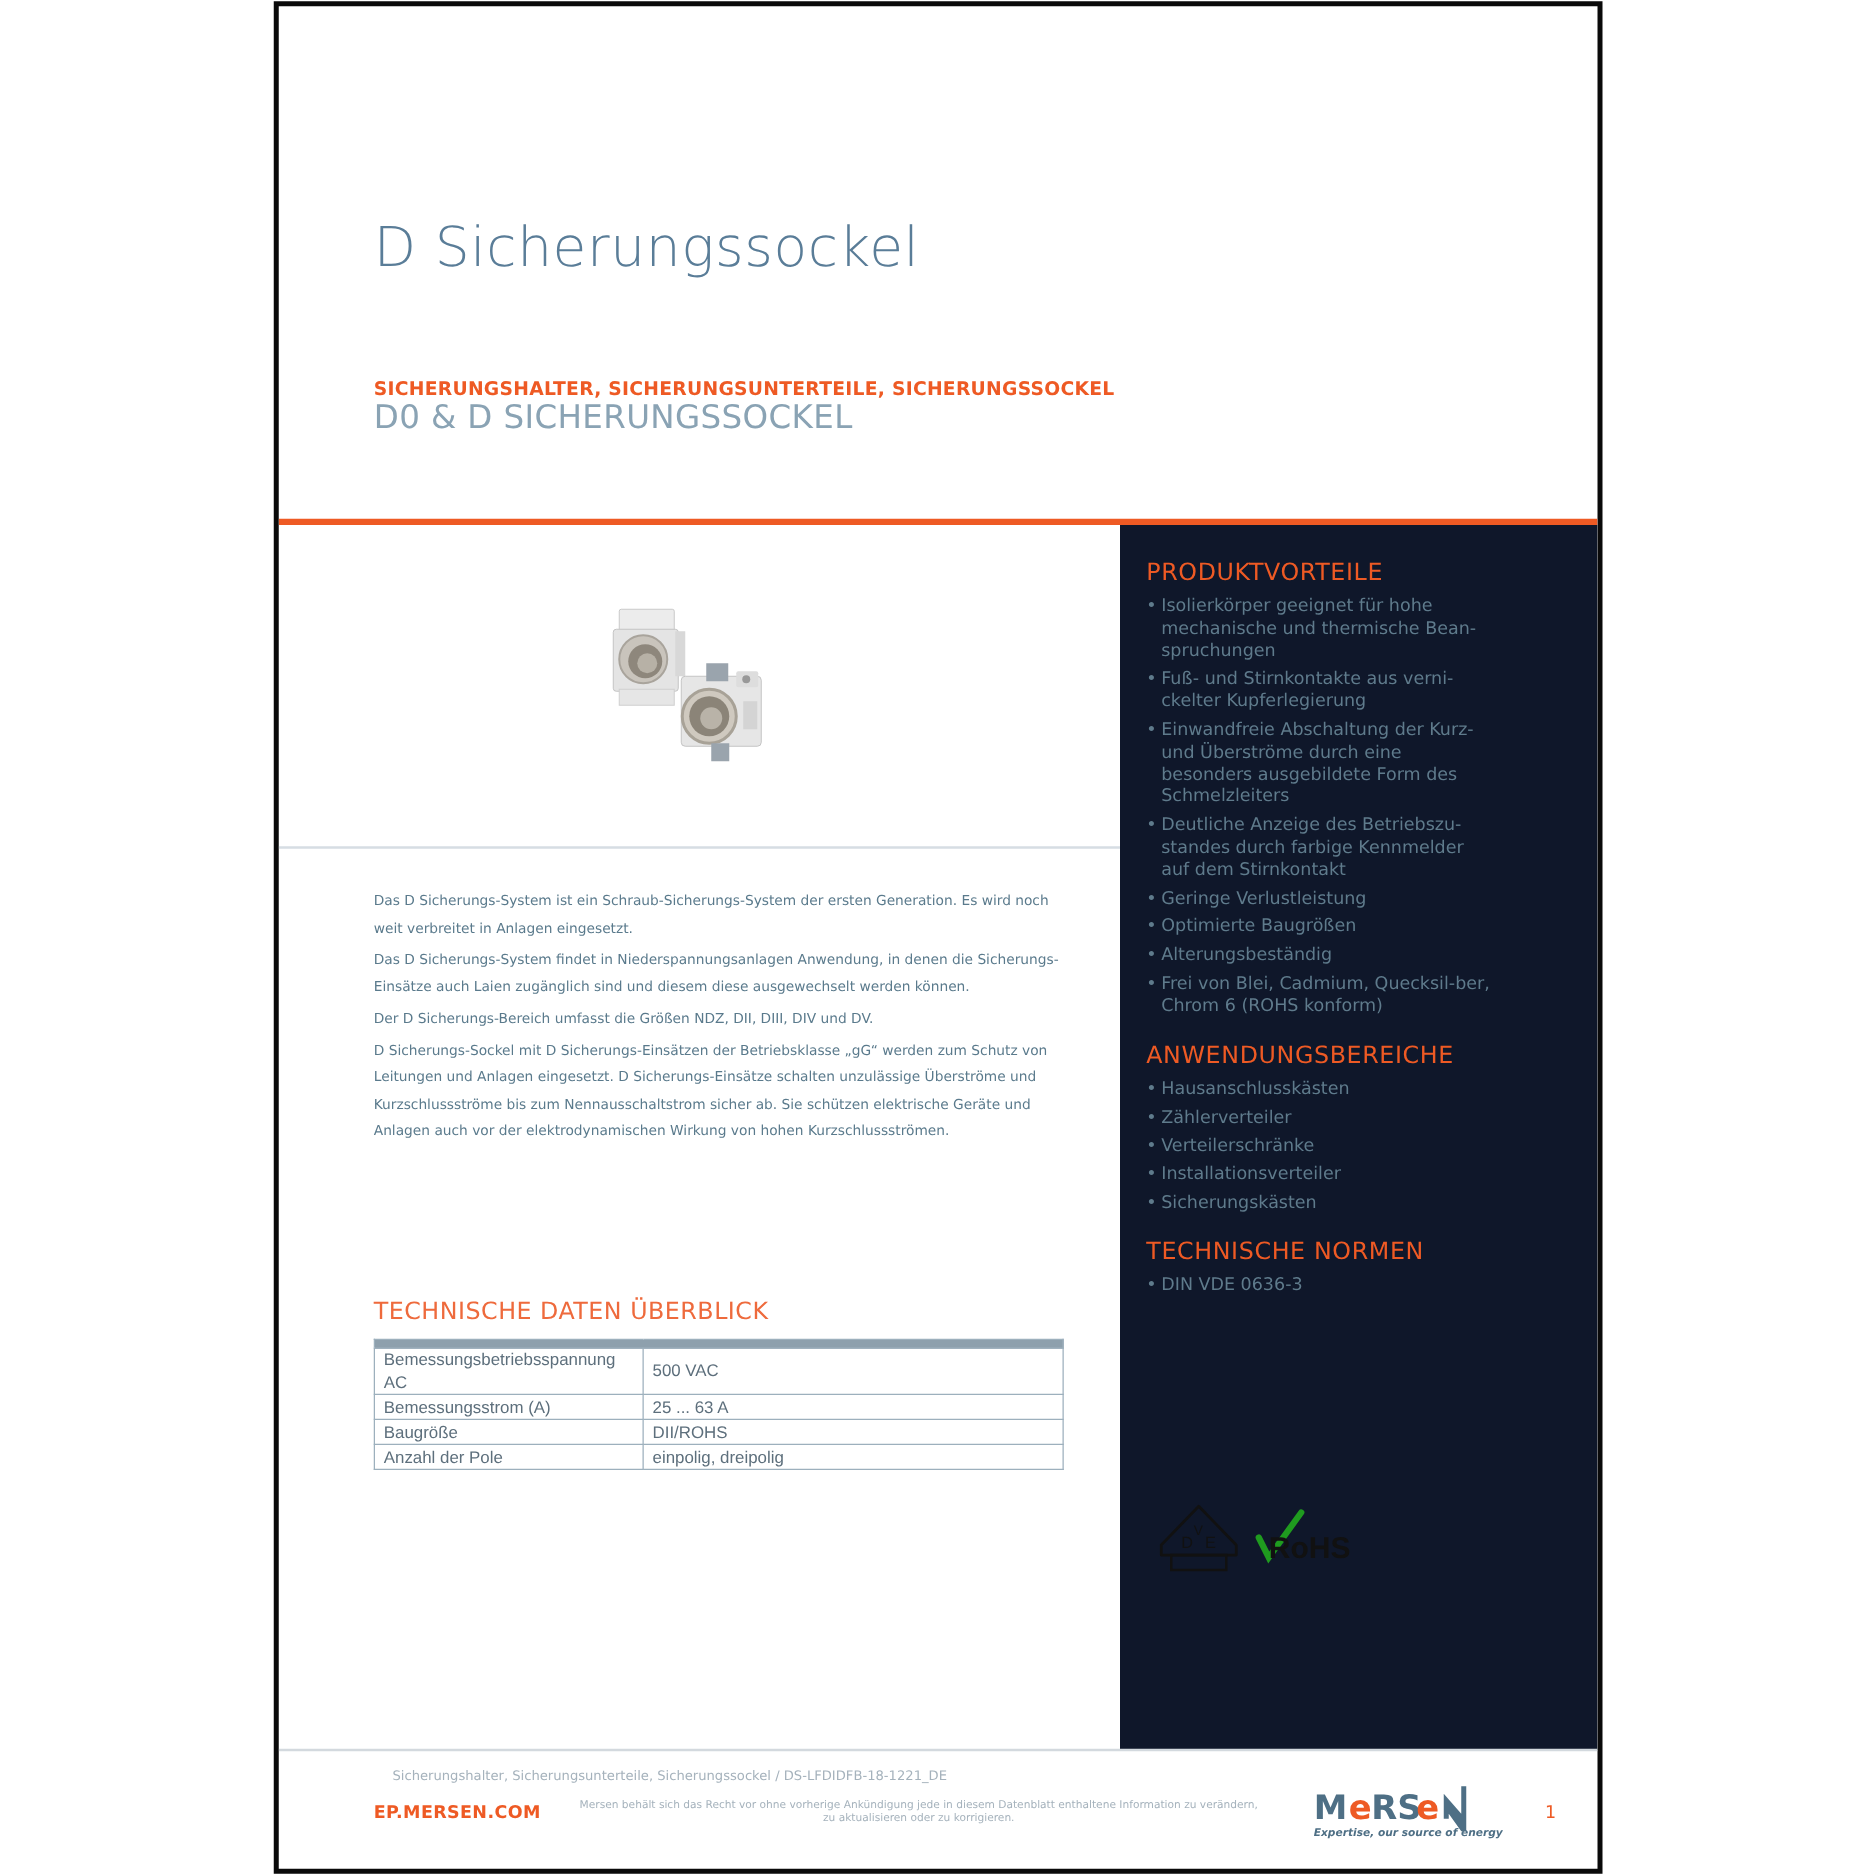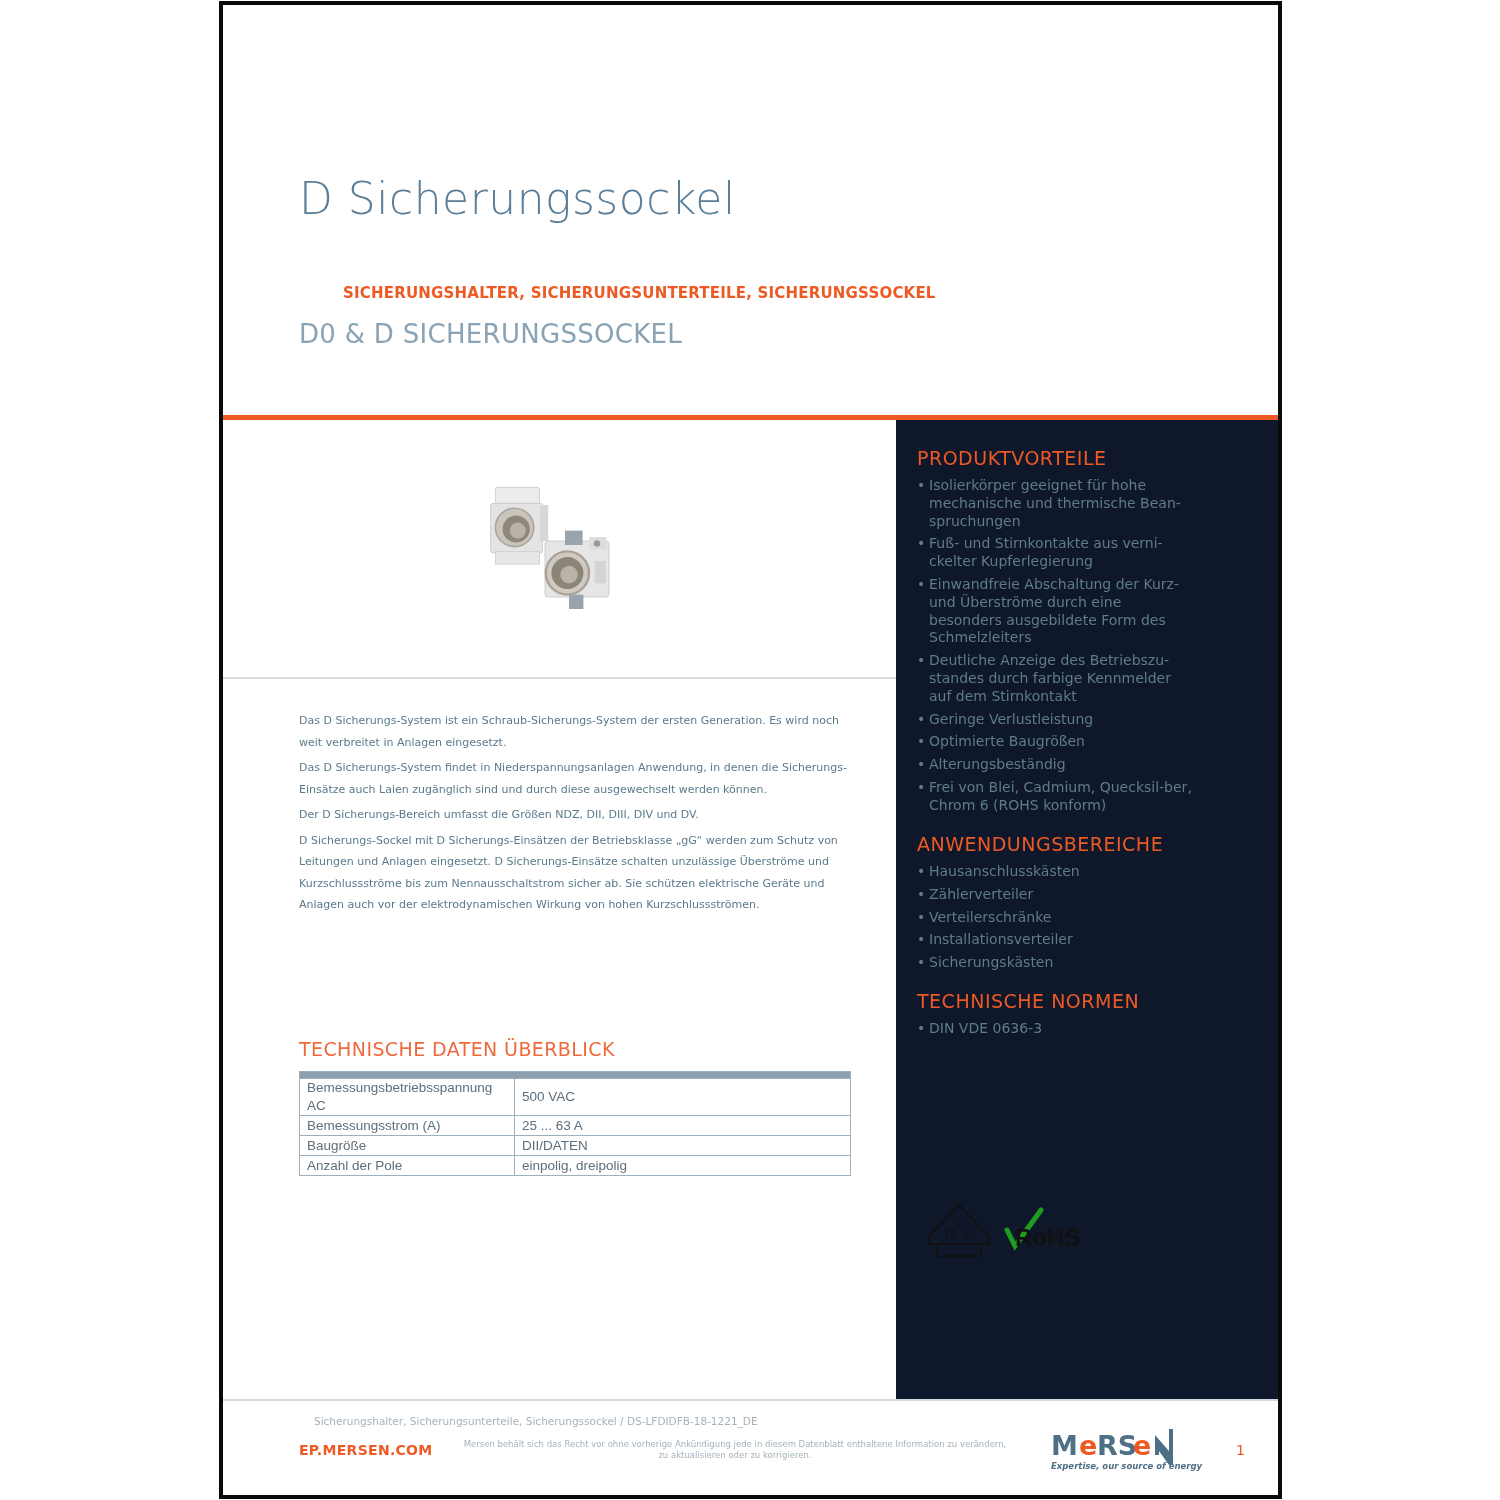--- a/index.html
+++ b/index.html
@@ -6,21 +6,21 @@
   html, body { width: 1500px; height: 1500px; background: #ffffff; overflow: hidden; }
   body { position: relative; font-family: "DejaVu Sans", sans-serif; }
 
   .page {
     position: absolute; left: 219px; top: 1px; width: 1063px; height: 1498px;
     border: 4px solid #0a0a0a; background: #ffffff; overflow: hidden;
   }
   
 
   .title { position: absolute; left: 76px; top: 168px; font-size: 44px; font-weight: 300; color: #5a7d98; letter-spacing: 0.5px; font-family: "DejaVu Sans", sans-serif; }
-  .subtitle-orange { position: absolute; left: 76px; top: 279px; font-size: 15px; font-weight: bold; color: #ee5a24; letter-spacing: 0.2px; margin-left: 44px; }
+  .subtitle-orange { position: absolute; left: 76px; top: 297px; font-size: 15px; font-weight: bold; color: #ee5a24; letter-spacing: 0.2px; }
   .subtitle-gray { position: absolute; left: 76px; top: 314px; font-size: 26px; color: #8aa3b4; letter-spacing: 0.3px; }
 
   .orange-rule { position: absolute; left: 0; top: 410px; width: 100%; height: 5px; background: #ee5a24; }
 
   .sidebar { position: absolute; left: 673px; top: 415px; width: 382px; height: 980px; background: #0f172a; }
   .sb-heading { position: absolute; left: 21px; font-size: 19px; color: #ee5a24; letter-spacing: 0.5px; }
   .sb-list { position: absolute; left: 21px; width: 275px; list-style: none; font-size: 14px; color: #5f7b8c; line-height: 17.8px; }
   .sb-list li { position: relative; padding-left: 12px; margin-bottom: 5px; }
   .sb-list li::before { content: "•"; position: absolute; left: 0; top: 0; }
 
@@ -77,21 +77,21 @@
       <circle cx="120" cy="127" r="11" fill="#b9b3a8"></circle>
       <rect x="120" y="152" width="18" height="18" fill="#9aa4ad"></rect>
       <rect x="152" y="110" width="14" height="28" fill="#d4d4d4"></rect>
     </svg>
   </div>
 
   <div class="divider-img"></div>
 
   <div class="body-text">
     <p>Das D Sicherungs-System ist ein Schraub-Sicherungs-System der ersten Generation. Es wird noch weit verbreitet in Anlagen eingesetzt.</p>
-    <p>Das D Sicherungs-System findet in Niederspannungsanlagen Anwendung, in denen die Sicherungs-Einsätze auch Laien zugänglich sind und durch diese ausgewechselt werden können.</p>
+    <p>Das D Sicherungs-System findet in Niederspannungsanlagen Anwendung, in denen die Sicherungs-Einsätze auch Laien zugänglich sind und diesem diese ausgewechselt werden können.</p>
     <p>Der D Sicherungs-Bereich umfasst die Größen NDZ, DII, DIII, DIV und DV.</p>
     <p>D Sicherungs-Sockel mit D Sicherungs-Einsätzen der Betriebsklasse „gG“ werden zum Schutz von Leitungen und Anlagen eingesetzt. D Sicherungs-Einsätze schalten unzulässige Überströme und Kurzschlussströme bis zum Nennausschaltstrom sicher ab. Sie schützen elektrische Geräte und Anlagen auch vor der elektrodynamischen Wirkung von hohen Kurzschlussströmen.</p>
   </div>
 
   <div class="tech-heading">TECHNISCHE DATEN ÜBERBLICK</div>
 
   <table class="tech-table">
     <tbody>
         <tr class="hdr">
           <td colspan="2"></td>
@@ -99,21 +99,21 @@
     <tr>
       <td class="k">Bemessungsbetriebsspannung AC</td>
       <td>500 VAC</td>
     </tr>
     <tr>
       <td class="k">Bemessungsstrom (A)</td>
       <td>25 ... 63 A</td>
     </tr>
     <tr>
       <td class="k">Baugröße</td>
-      <td>DII/DATEN</td>
+      <td>DII/ROHS</td>
     </tr>
     <tr>
       <td class="k">Anzahl der Pole</td>
       <td>einpolig, dreipolig</td>
     </tr>
   </tbody>
     </table>
 
   <div class="sidebar">
     <div class="sb-heading" style="top:27px;">PRODUKTVORTEILE</div>

